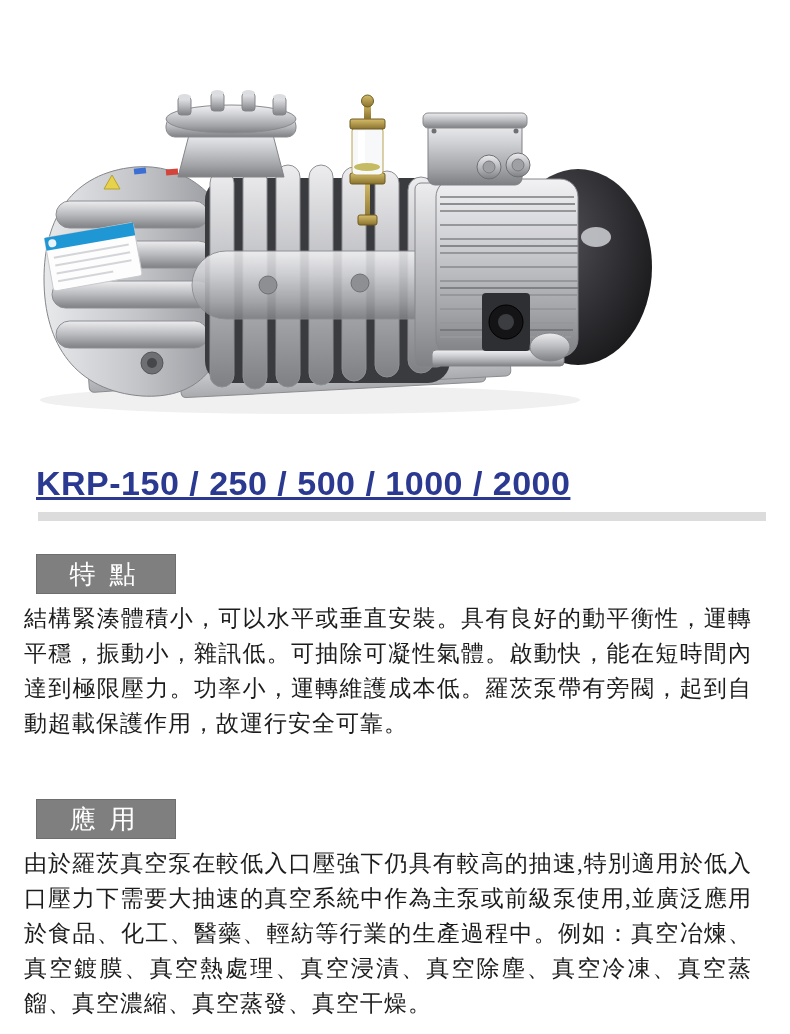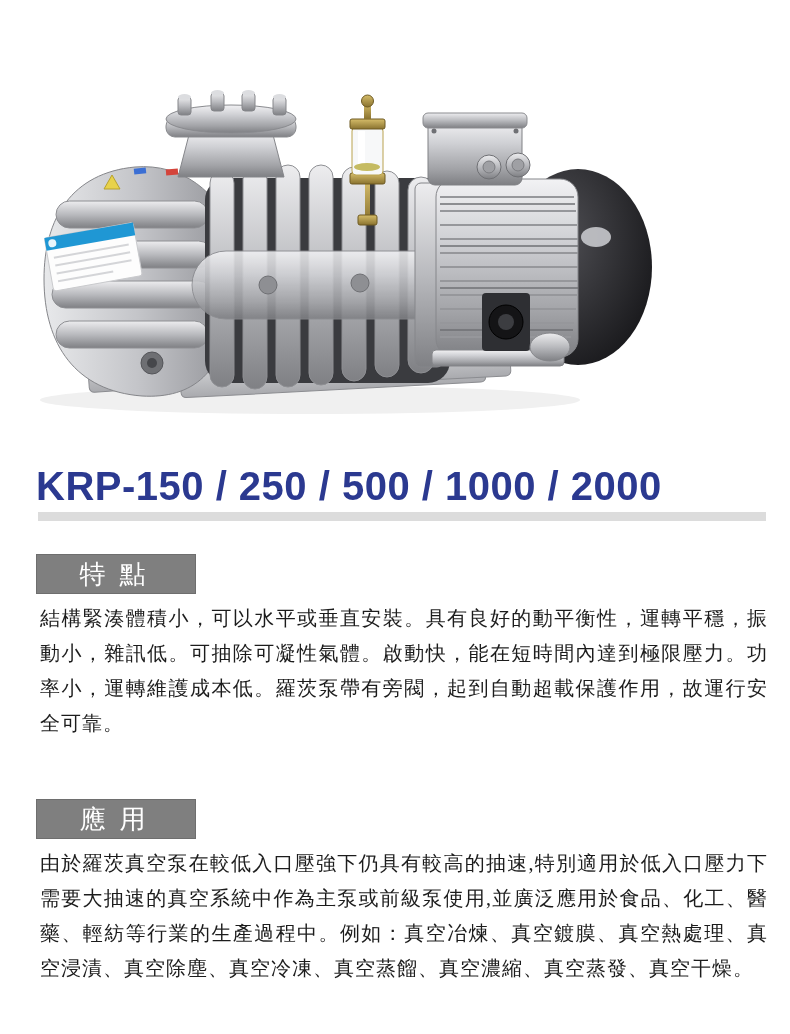--- a/index.html
+++ b/index.html
@@ -22,51 +22,52 @@
   .photo{
     position:absolute;
     left:30px; top:55px;
     width:680px; height:380px;
   }
   .title{
     position:absolute;
     left:36px; top:464px;
     width:730px;
     font-family:"Liberation Sans","DejaVu Sans",sans-serif;
-    font-size:40px;
+    font-size:34px;
     font-weight:700;
     letter-spacing:0.5px;
     color:var(--title-blue);
+    text-decoration:underline;
   }
   .divider{
     position:absolute;
     left:38px; top:512px;
     width:728px; height:9px;
     background:var(--divider);
   }
   .sec-head{
     position:absolute;
     left:36px;
-    width:160px; height:40px;
+    width:140px; height:40px;
     line-height:40px;
     background:var(--heading-bg);
     border:1px solid #6e6e6e;
     color:var(--heading-text);
     font-size:26px;
     letter-spacing:14px;
     text-indent:7px;
     text-align:center;
   }
   .sec-head.features{ top:554px; }
   .sec-head.applications{ top:799px;font-family:Liberation Serif, serif; }
   .sec-body{
     position:absolute;
-    left:40px;
+    left:24px;
     width:728px;
-    font-size:20px;
+    font-size:23px;
     line-height:35px;
     letter-spacing:1px;
     text-align:justify;
     color:var(--body-text);
     font-family:Liberation Serif, serif;
   }
   .sec-body.features{ top:601px; }
   .sec-body.applications{ top:846px; }
 </style>
 </head>

